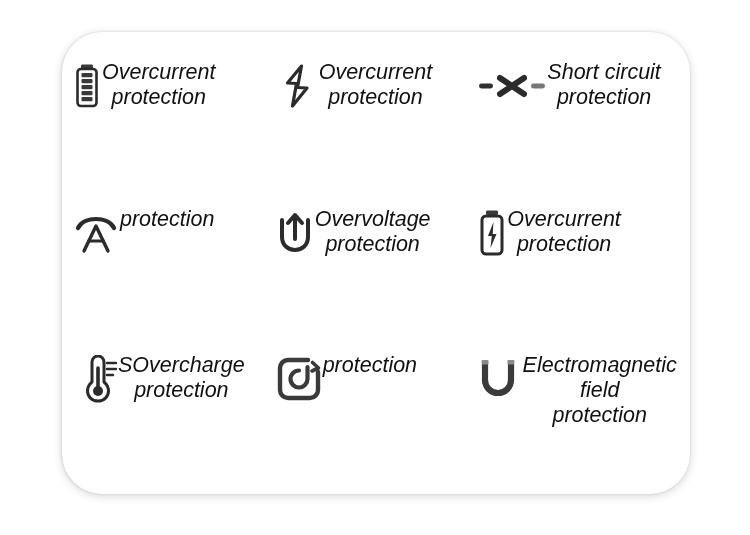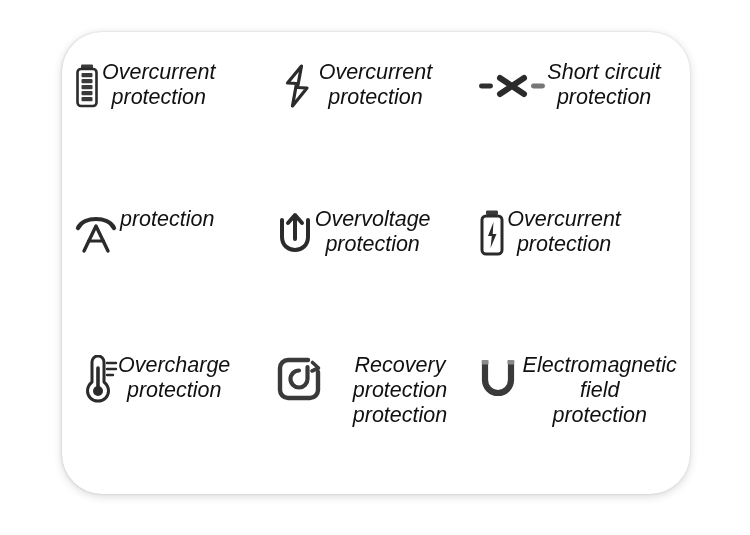--- a/index.html
+++ b/index.html
@@ -170,37 +170,36 @@
       <svg width="46" height="48" viewBox="0 0 46 48" fill="none">
         <path d="M20 7 C20 3.7, 22.7 1, 26 1 C29.3 1, 32 3.7, 32 7 L32 27
                  C35 29.5, 36.5 33, 36.5 36 C36.5 41.5, 32 46, 26 46
                  C20 46, 15.5 41.5, 15.5 36 C15.5 33, 17 29.5, 20 27 Z" stroke="#2b2b2b" stroke-width="3" fill="none" stroke-linejoin="round"></path>
         <path d="M26 13 L26 32" stroke="#2b2b2b" stroke-width="3.6" stroke-linecap="round"></path>
         <circle cx="26" cy="36" r="5" fill="#2b2b2b"></circle>
         <path d="M35 8 L44 8 M35 14 L44 14 M35 20 L41 20" stroke="#2b2b2b" stroke-width="2.4" stroke-linecap="round"></path>
       </svg>
     </div>
     <div class="feature-label">
-      <div>Overcharge</div>
+      <div>SOvercharge</div>
       <div>protection</div>
     </div>
   </div>
 
   <div class="feature-cell row3">
     <div class="feature-icon">
       <svg width="48" height="48" viewBox="0 0 48 48" fill="none">
         <path d="M33 5 L13 5 C8.6 5, 5 8.6, 5 13 L5 35 C5 39.4, 8.6 43, 13 43
                  L35 43 C39.4 43, 43 39.4, 43 35 L43 17" stroke="#3a3a3a" stroke-width="4.4" stroke-linecap="round" fill="none"></path>
         <path d="M24 15.5 C19.3 15.5, 15.5 19.3, 15.5 24 C15.5 28.7, 19.3 32.5, 24 32.5
                  C28.7 32.5, 32.5 28.7, 32.5 24 L32.5 12" stroke="#3a3a3a" stroke-width="4.2" stroke-linecap="round" fill="none"></path>
         <path d="M37.5 7.5 L43.5 13 L37 16" stroke="#3a3a3a" stroke-width="3.6" stroke-linecap="round" stroke-linejoin="round" fill="none"></path>
       </svg>
     </div>
     <div class="feature-label">
-      <div>Recovery protection</div>
       <div>protection</div>
     </div>
   </div>
 
   <div class="feature-cell row3">
     <div class="feature-icon">
       <svg width="42" height="46" viewBox="0 0 42 46" fill="none">
         <path d="M8 8 L8 24 C8 31.2, 13.8 37, 21 37 C28.2 37, 34 31.2, 34 24 L34 8" stroke="#3a3a3a" stroke-width="6.2" stroke-linecap="butt" fill="none"></path>
         <rect x="4.6" y="4" width="7" height="4.4" rx="1" fill="#8a8a8a"></rect>
         <rect x="30.4" y="4" width="7" height="4.4" rx="1" fill="#8a8a8a"></rect>

